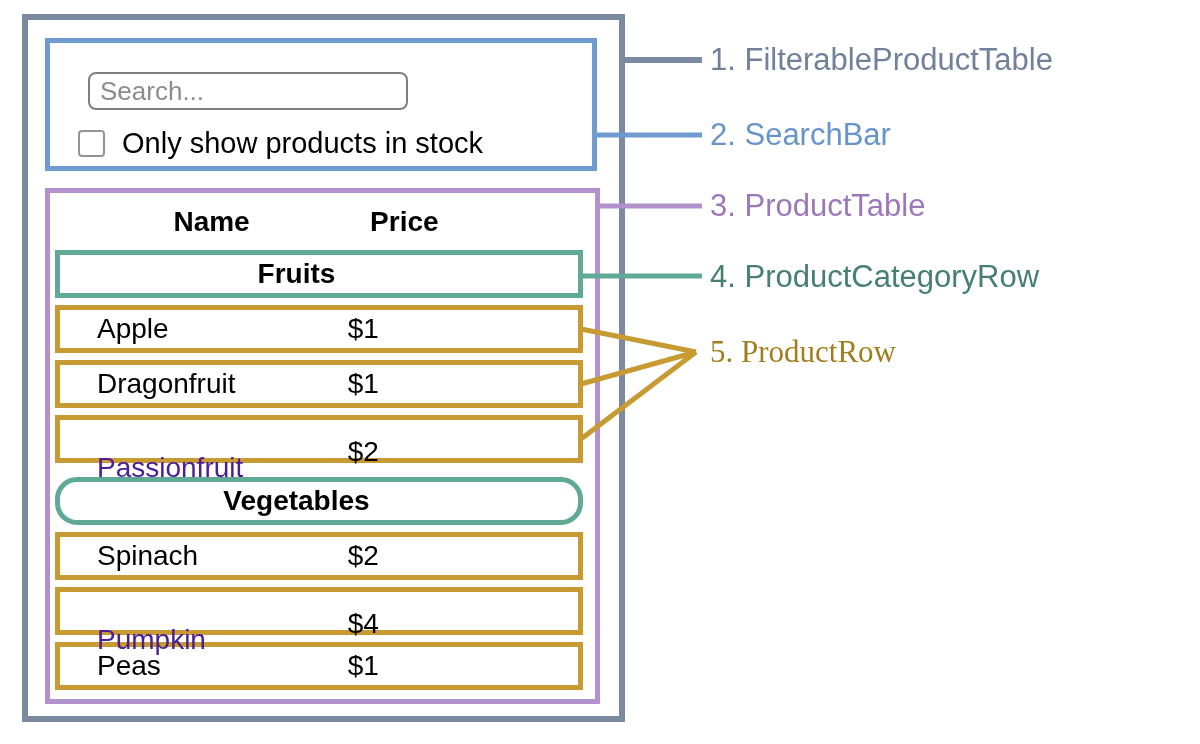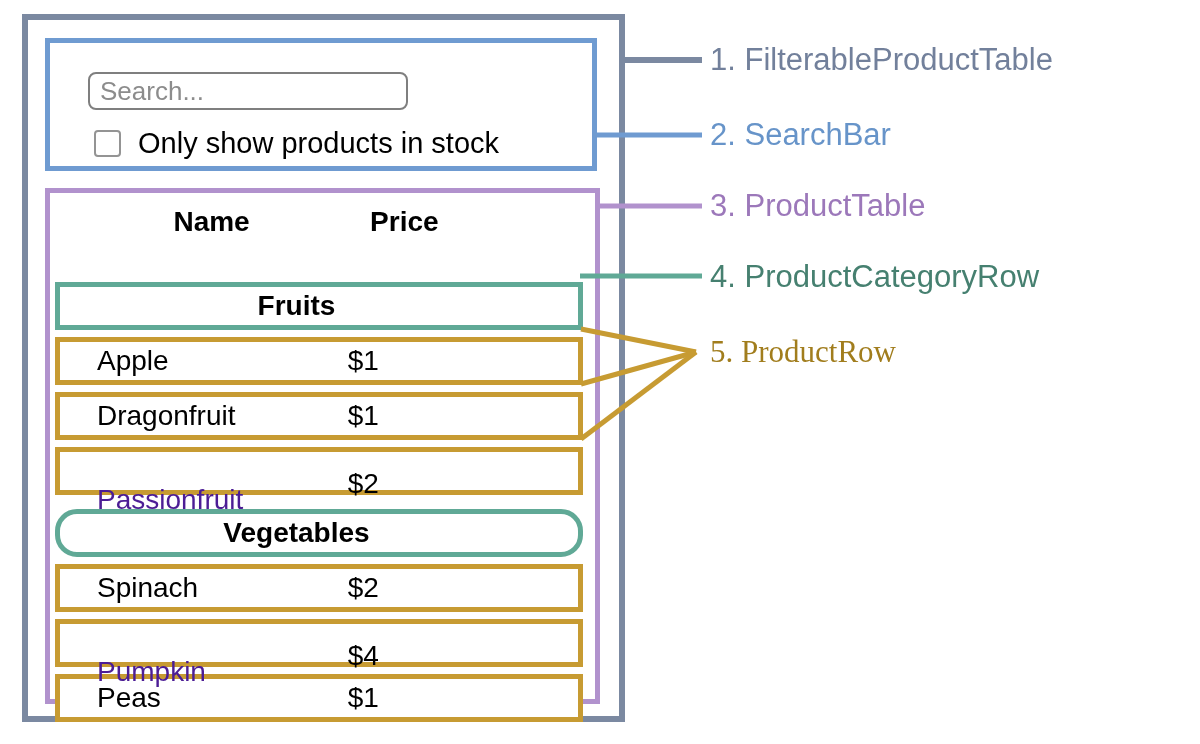--- a/index.html
+++ b/index.html
@@ -37,21 +37,21 @@
     padding: 0 10px;
     font-family: "Liberation Sans", sans-serif;
     font-size: 26px;
     color: #222;
     outline: none;
     background: #fff;
   }
   .search-input::placeholder { color: #8c8c8c; }
   .chk-row {
     position: absolute;
-    left: 44px; top: 84px;
+    left: 28px; top: 84px;
     display: flex;
     align-items: center;
   }
   .chk {
     appearance: none;
     -webkit-appearance: none;
     width: 27px; height: 27px;
     border: 2px solid #949494;
     border-radius: 4px;
     background: #fff;
@@ -94,21 +94,20 @@
     font-size: 28px;
   }
   .cat-row {
     border: 5px solid #60a996;
     display: block;
     text-align: center;
     line-height: 38px;
     font-weight: bold;
     padding-right: 45px;
     color: #000;
-    margin-top: 32px;
   }
   .prod-row { border: 5px solid #c79b32; }
   .cell-name { padding-left: 37px; color: #000; white-space: nowrap; }
   .cell-price { padding-left: 8px; color: #000; }
   .oos { color: #4c1d95; margin-top: 32px; }          
   .veg-gap { margin-top: 14px; border-radius: 22px; }
 
   
   .connectors {
     position: absolute;

